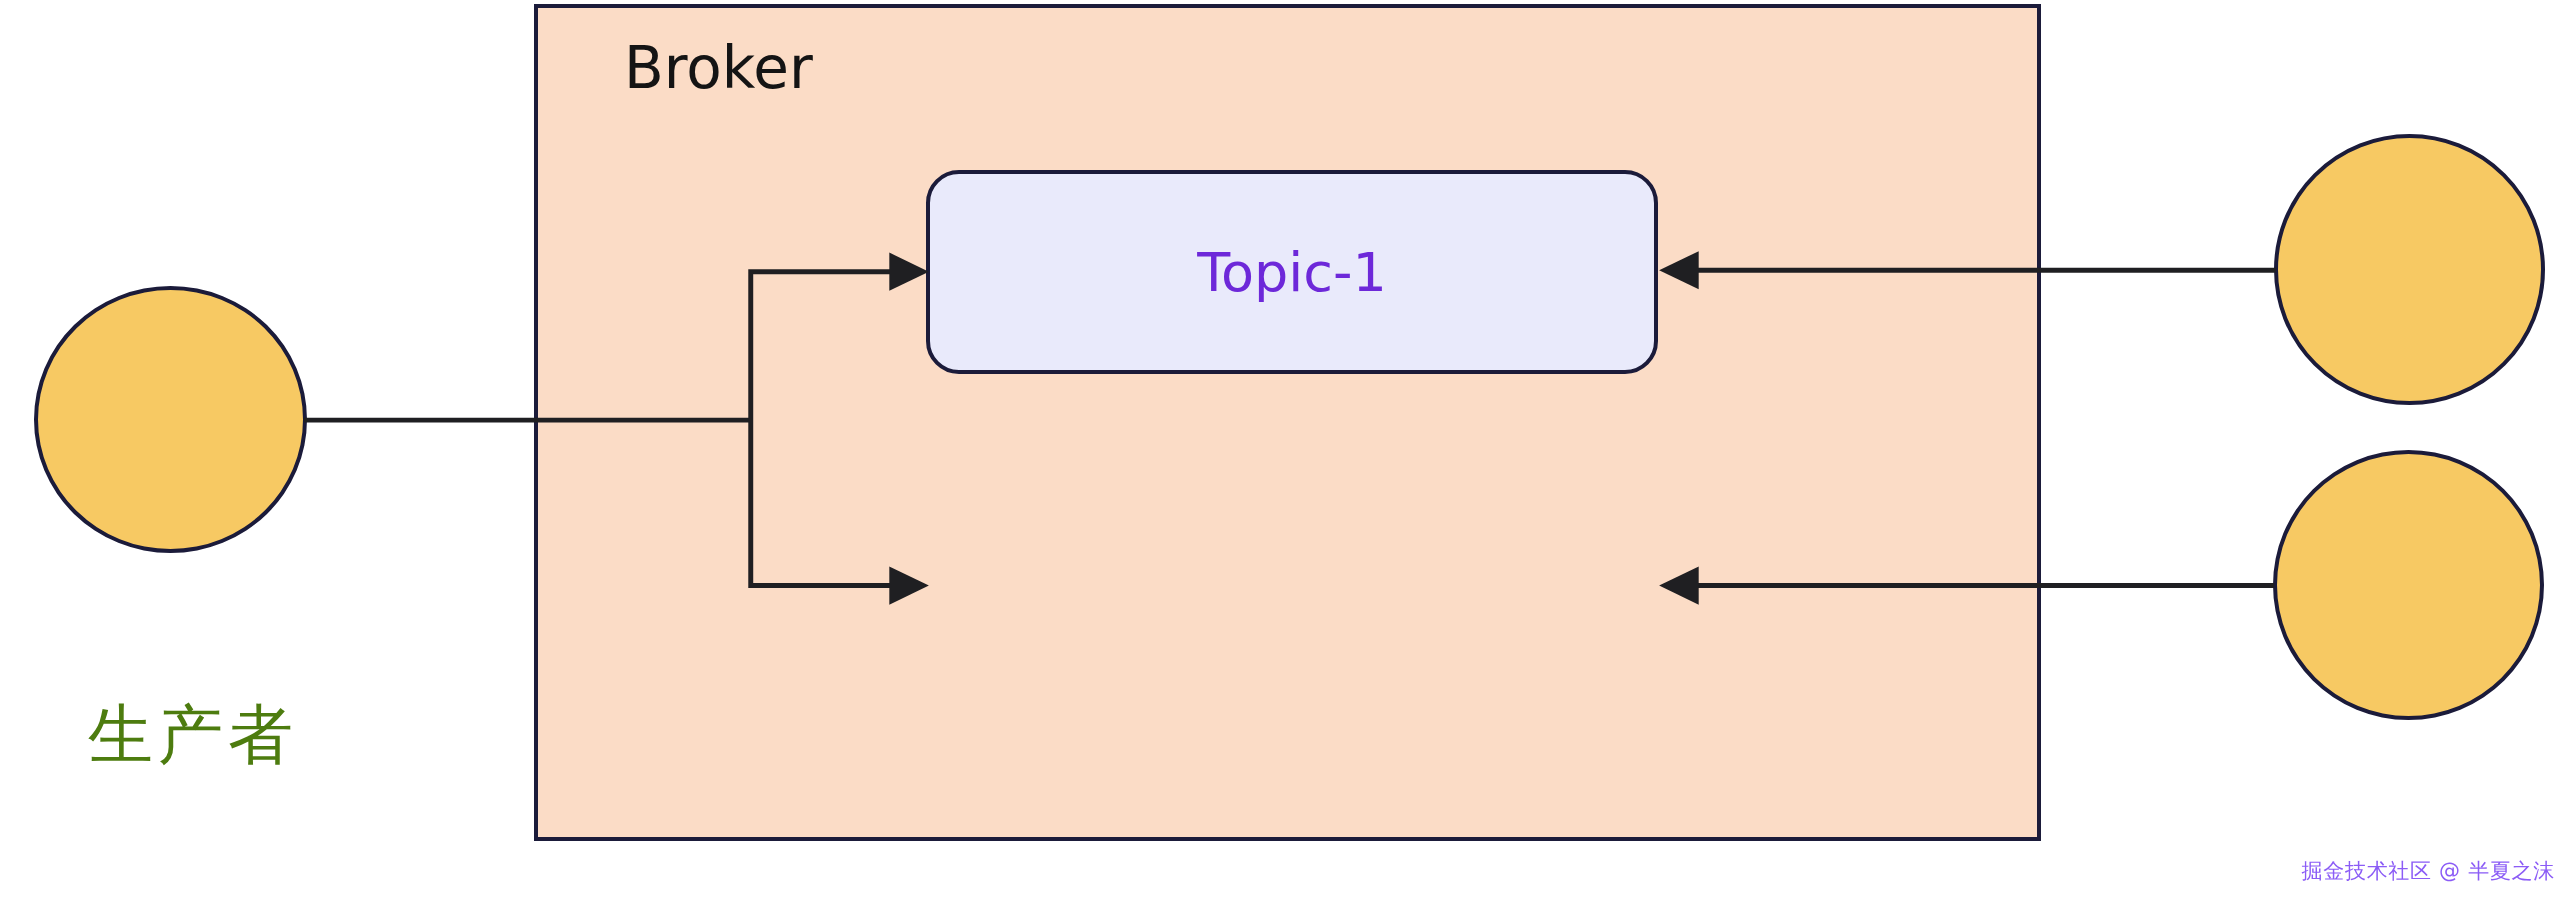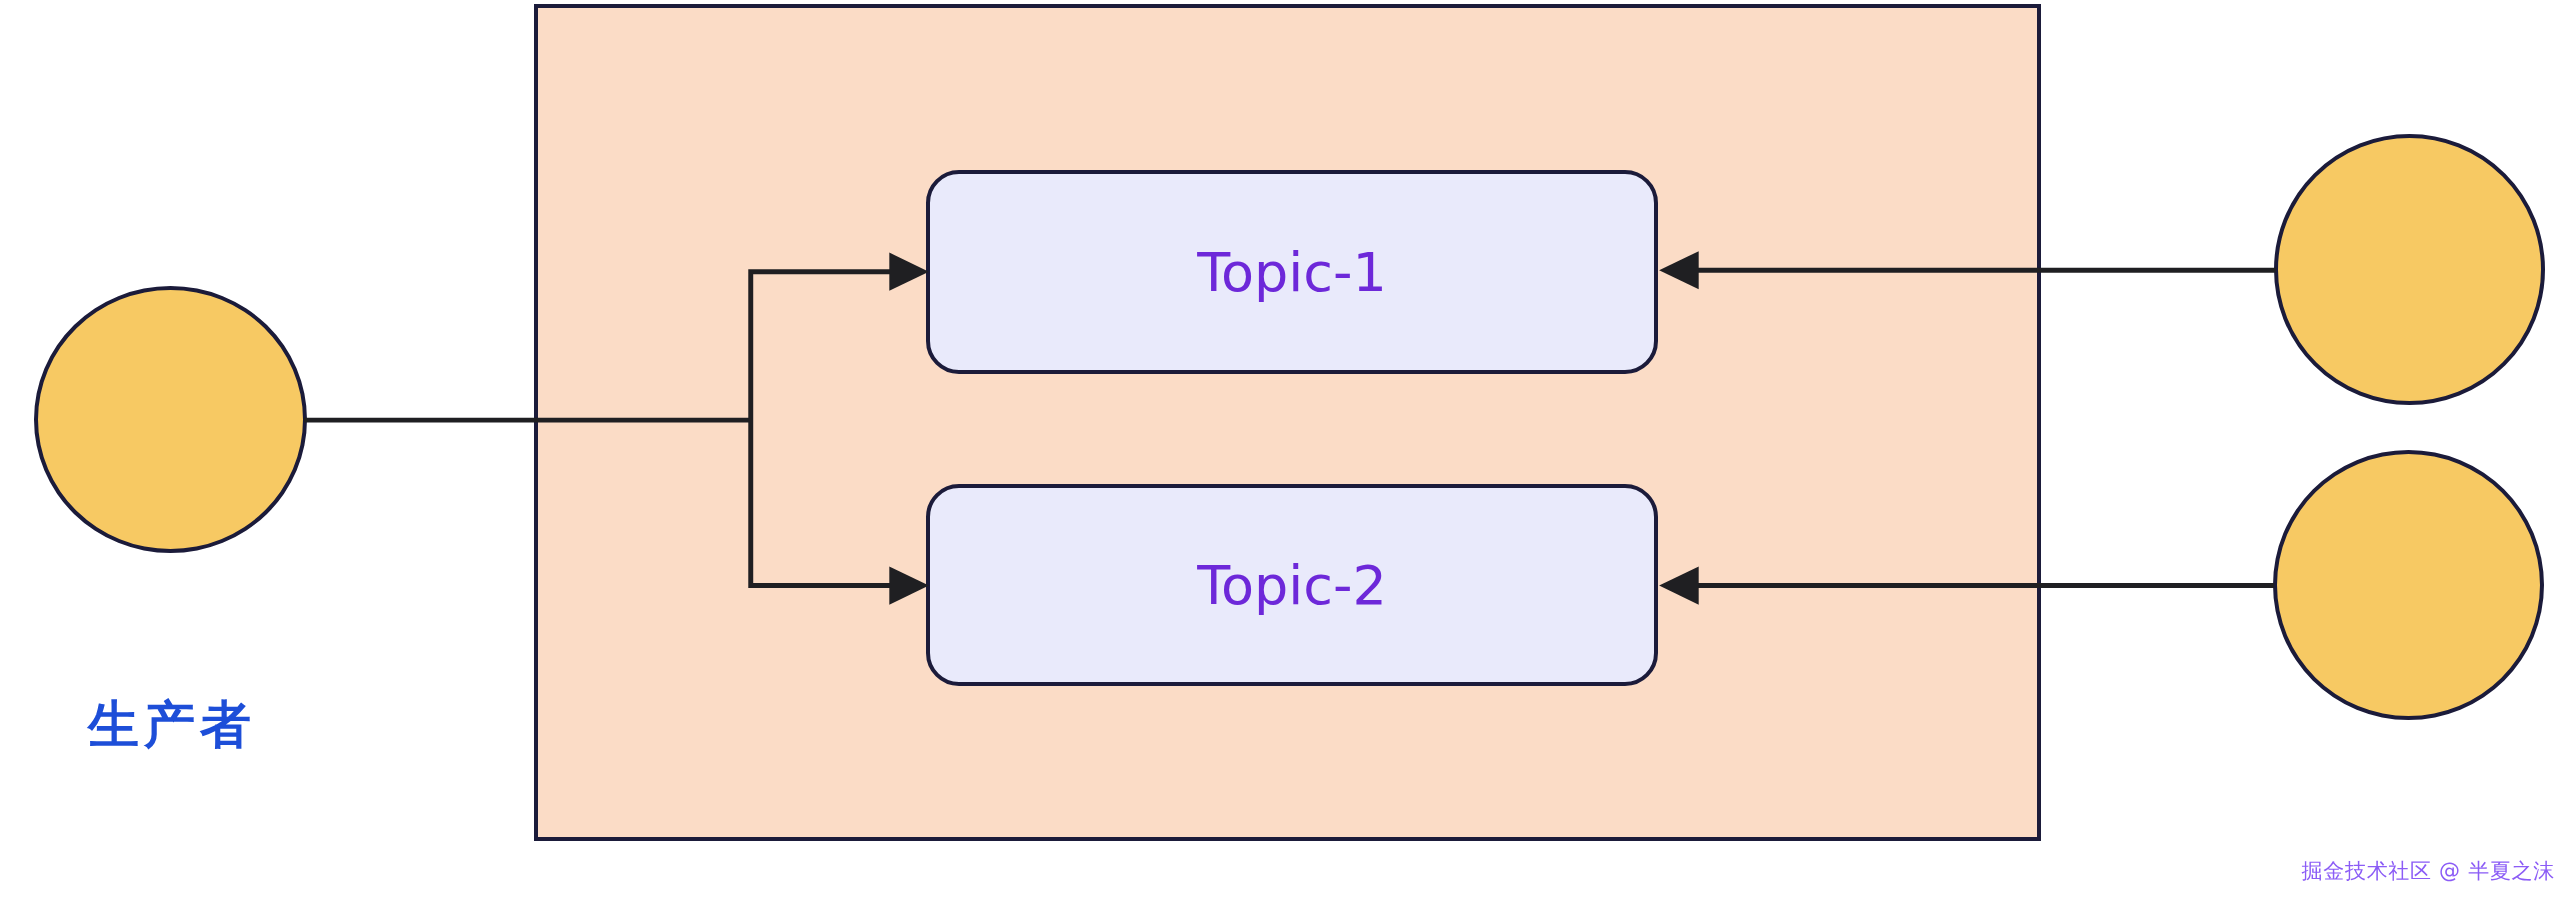--- a/index.html
+++ b/index.html
@@ -85,24 +85,24 @@
     height: 271px;
   }
   .consumer-circle-2 {
     left: 2273px;
     top: 450px;
     width: 271px;
     height: 270px;
   }
   .side-label {
     position: absolute;
-    font-size: 51px;
-    font-weight: bold;
+    font-size: 65px;
+    font-weight: normal;
     letter-spacing: 5px;
-    color: #1d4ed8;
+    color: #4d7c0f;
     z-index: 4;
     white-space: nowrap;
   }
   .producer-label {
     left: 88px;
     top: 691px;
   }
   .consumer-label {
     left: 2324px;
     top: 806px;
@@ -119,43 +119,41 @@
     white-space: nowrap;
   }
 </style>
 </head>
 <body>
 
 <div class="canvas">
 
   <div class="broker-box"></div>
 
+  <div class="broker-label">Broker</div>
 
   <svg class="connector-layer" viewBox="0 0 3644 1281" xmlns="http://www.w3.org/2000/svg">
 
     <line x1="430" y1="594" x2="1062" y2="594" stroke="#1f1f22" stroke-width="7"></line>
 
     <path d="M 1262 384 H 1062 V 828 H 1262" fill="none" stroke="#1f1f22" stroke-width="7" stroke-linejoin="miter"></path>
     <polygon points="1314,384 1258,357 1258,411" fill="#1f1f22"></polygon>
     <polygon points="1314,828 1258,801 1258,855" fill="#1f1f22"></polygon>
 
     <line x1="3219" y1="382" x2="2400" y2="382" stroke="#1f1f22" stroke-width="7"></line>
     <polygon points="2347,382 2403,355 2403,409" fill="#1f1f22"></polygon>
 
     <line x1="3217" y1="828" x2="2400" y2="828" stroke="#1f1f22" stroke-width="7"></line>
     <polygon points="2347,828 2403,801 2403,855" fill="#1f1f22"></polygon>
   </svg>
 
   <div class="topic-box topic-1">
     <span class="topic-label">Topic-1</span>
   </div>
 
-  <div class="topic-box topic-2">
-    <span class="topic-label">Topic-2</span>
-  </div>
 
   <div class="node-circle producer-circle"></div>
 
   <div class="node-circle consumer-circle-1"></div>
 
   <div class="node-circle consumer-circle-2"></div>
 
   <div class="side-label producer-label">生产者</div>
 
 

